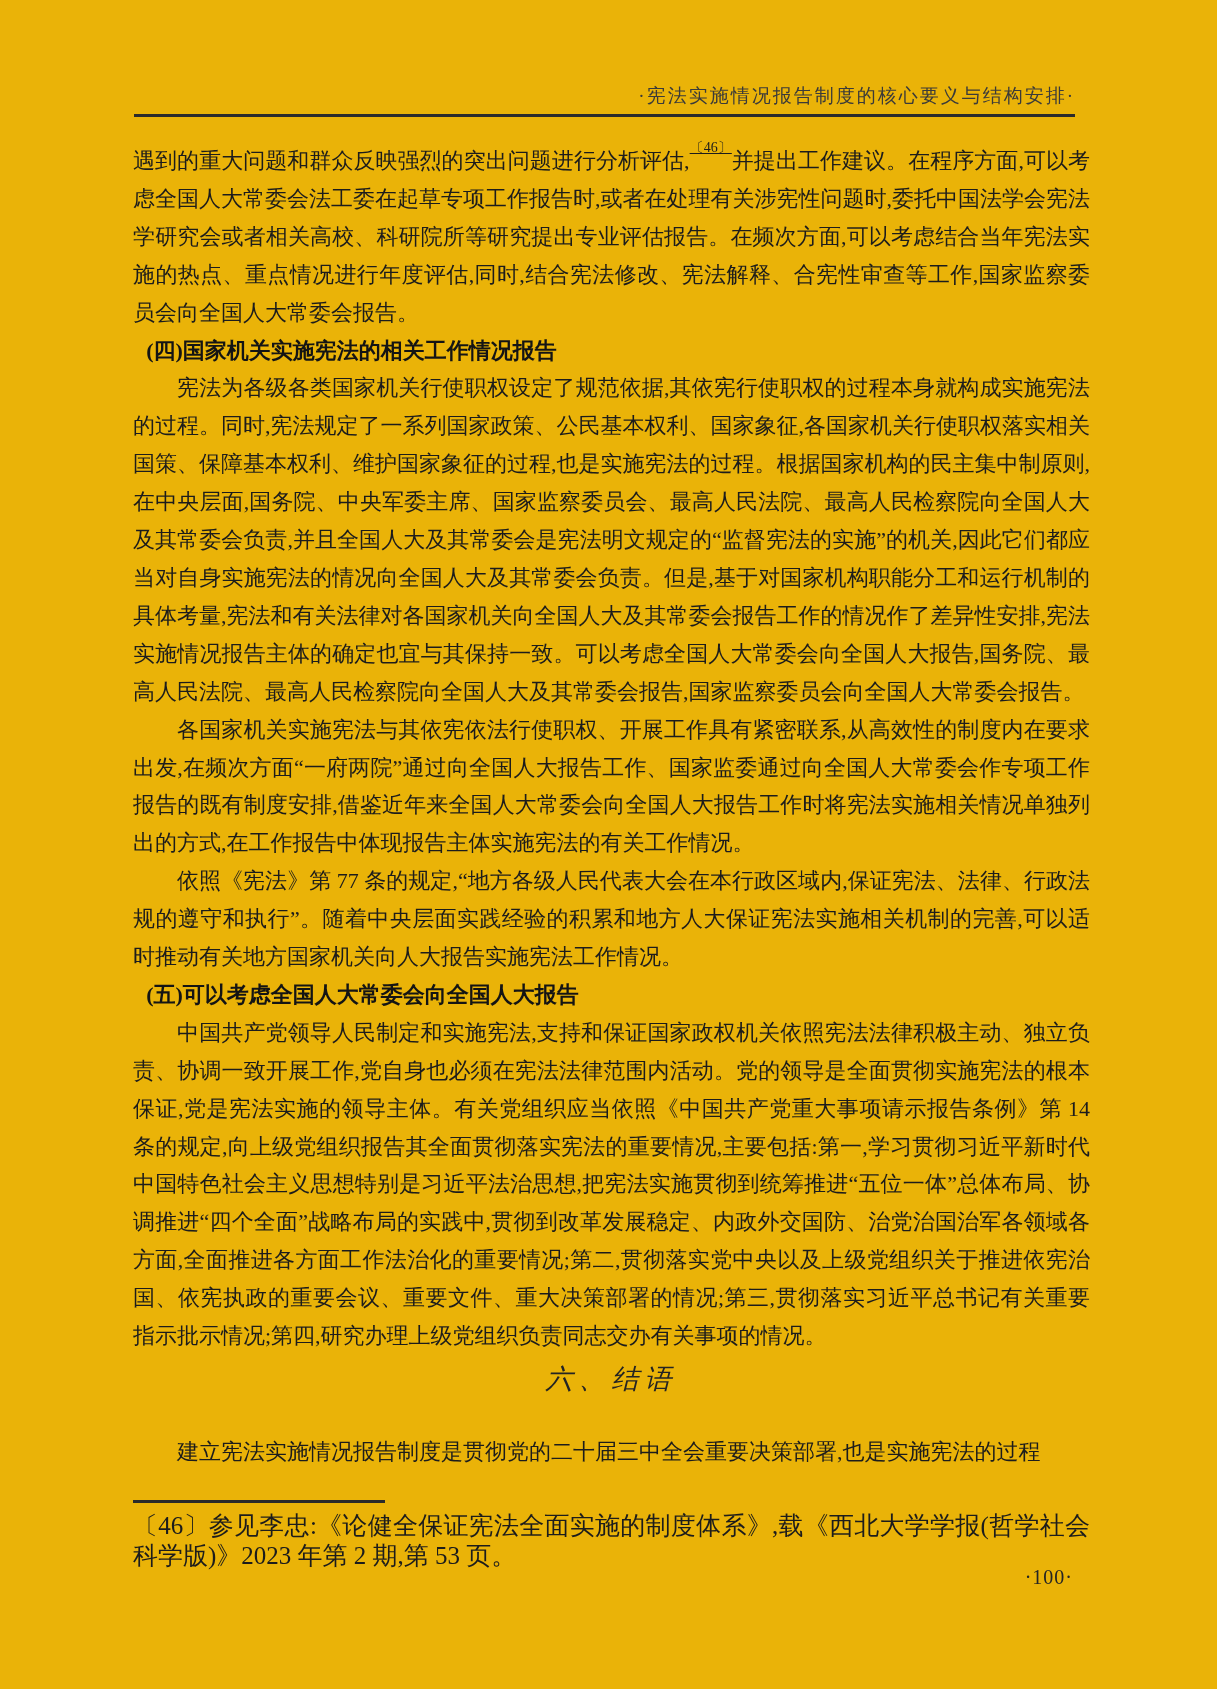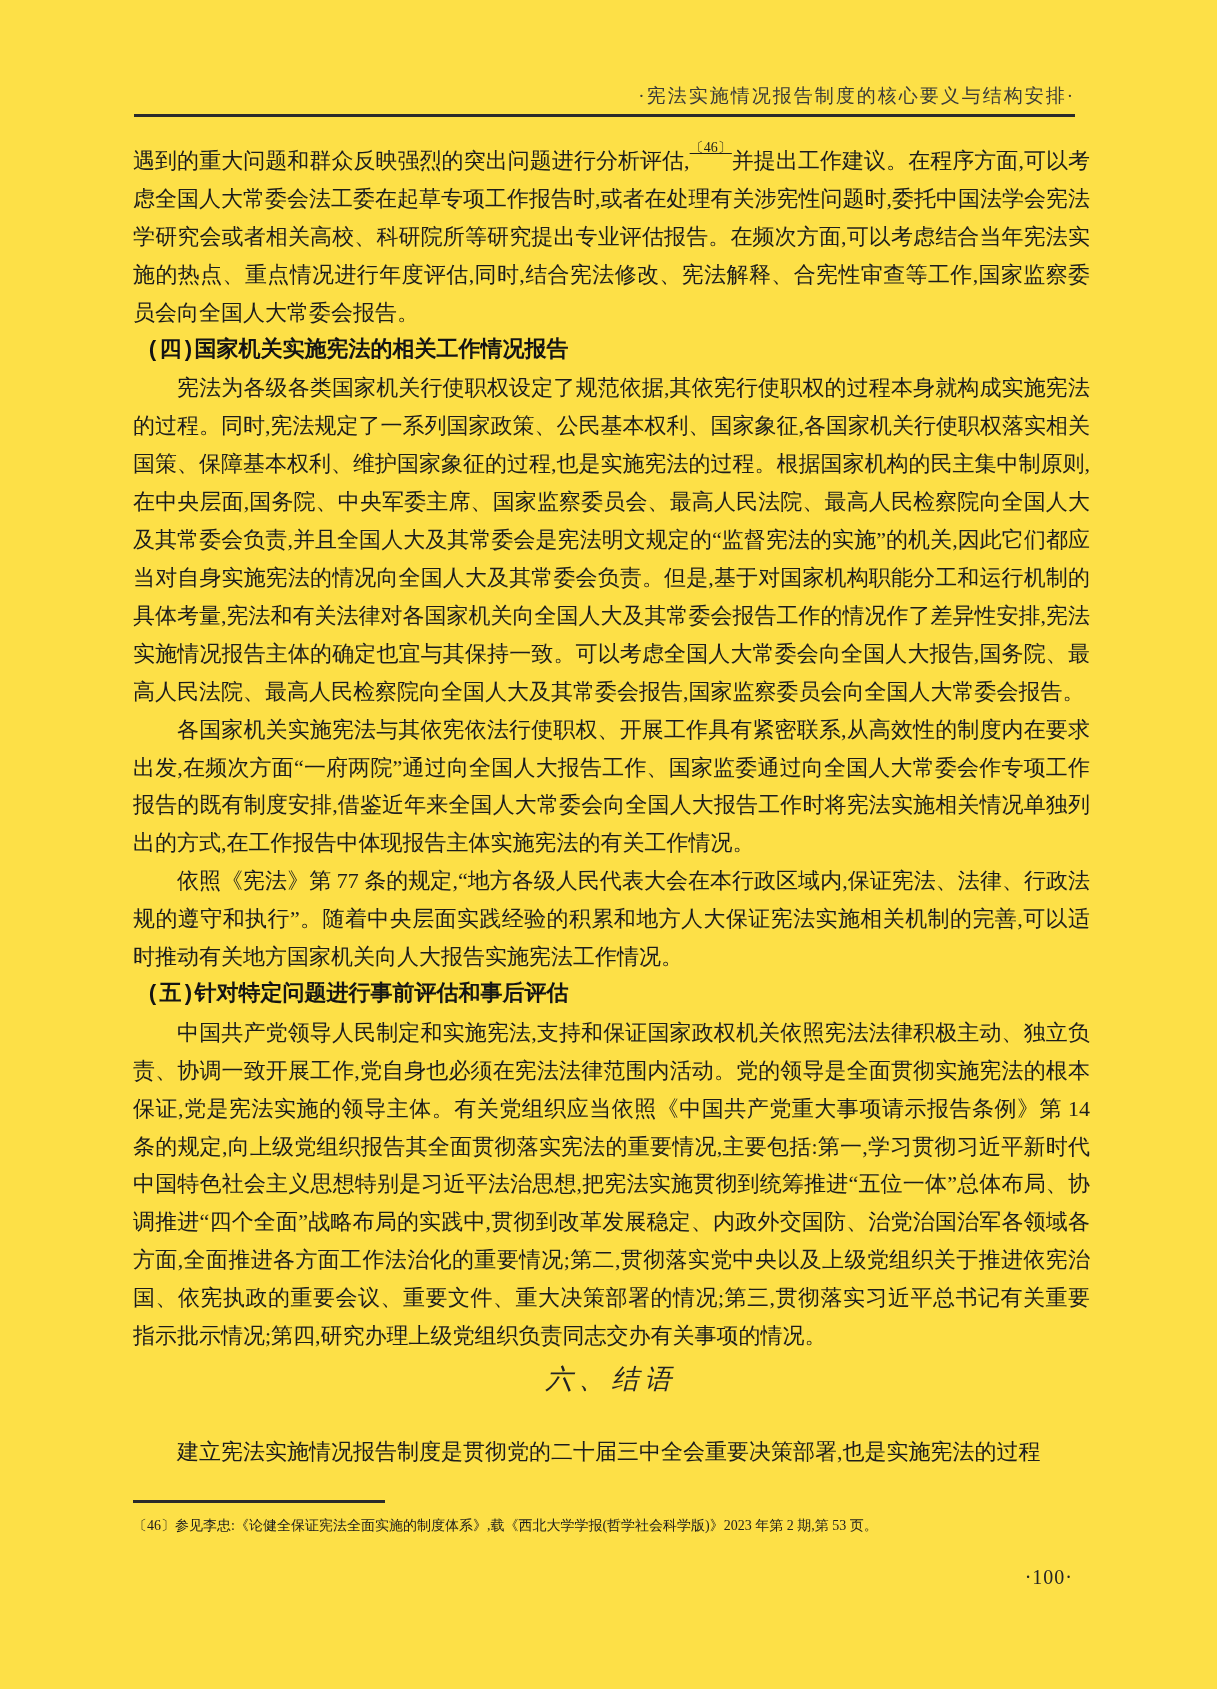--- a/index.html
+++ b/index.html
@@ -5,21 +5,21 @@
   html, body {
     margin: 0;
     padding: 0;
     background: #888;
   }
   .page {
     position: relative;
     width: 1217px;
     height: 1689px;
     margin: 0 auto;
-    background: #fde047;
+    background: #eab308;
     overflow: hidden;
     font-family: "Liberation Serif", serif;
     color: #1c1c1c;
   }
   .running-head {
     position: absolute;
     top: 83px;
     left: 134px;
     width: 941px;
     text-align: right;
@@ -55,21 +55,21 @@
   .fn-ref {
     font-size: 14px;
     line-height: 0;
     position: relative;
     top: -0.55em;
     letter-spacing: 0;
     text-decoration: underline;
   }
   .sub-heading {
     margin: 0;
-    font-family: Liberation Mono, monospace;
+    font-family: Liberation Serif, serif;
     font-weight: 700;
     font-size: 22px;
     line-height: 37.9px;
     text-indent: 0.6em;
     text-align: left;
     color: #141414;
   }
   .conclusion-heading {
     margin: 4px 0 34px 0;
     text-indent: 0;
@@ -88,21 +88,21 @@
     left: 133px;
     width: 957px;
   }
   .footnote-rule {
     width: 252px;
     height: 3px;
     background: #2b2b2b;
   }
   .footnote {
     margin: 8px 0 5px 0;
-    font-size: 14px;
+    font-size: 25px;
     line-height: 30px;
     text-align: justify;
     color: #1c1c1c;
   }
   .page-number {
     position: absolute;
     top: 1566px;
     right: 144px;
     font-size: 20px;
     letter-spacing: 1px;
@@ -126,21 +126,21 @@
     <p class="para no-indent"><span>遇到的重大问题和群众反映强烈的突出问题进行分析评估,</span><sup class="fn-ref">〔46〕</sup><span>并提出工作建议。在程序方面,可以考虑全国人大常委会法工委在起草专项工作报告时,或者在处理有关涉宪性问题时,委托中国法学会宪法学研究会或者相关高校、科研院所等研究提出专业评估报告。在频次方面,可以考虑结合当年宪法实施的热点、重点情况进行年度评估,同时,结合宪法修改、宪法解释、合宪性审查等工作,国家监察委员会向全国人大常委会报告。</span></p>
 
     <h3 class="sub-heading">(四)国家机关实施宪法的相关工作情况报告</h3>
 
     <p class="para">宪法为各级各类国家机关行使职权设定了规范依据,其依宪行使职权的过程本身就构成实施宪法的过程。同时,宪法规定了一系列国家政策、公民基本权利、国家象征,各国家机关行使职权落实相关国策、保障基本权利、维护国家象征的过程,也是实施宪法的过程。根据国家机构的民主集中制原则,在中央层面,国务院、中央军委主席、国家监察委员会、最高人民法院、最高人民检察院向全国人大及其常委会负责,并且全国人大及其常委会是宪法明文规定的“监督宪法的实施”的机关,因此它们都应当对自身实施宪法的情况向全国人大及其常委会负责。但是,基于对国家机构职能分工和运行机制的具体考量,宪法和有关法律对各国家机关向全国人大及其常委会报告工作的情况作了差异性安排,宪法实施情况报告主体的确定也宜与其保持一致。可以考虑全国人大常委会向全国人大报告,国务院、最高人民法院、最高人民检察院向全国人大及其常委会报告,国家监察委员会向全国人大常委会报告。</p>
 
     <p class="para">各国家机关实施宪法与其依宪依法行使职权、开展工作具有紧密联系,从高效性的制度内在要求出发,在频次方面“一府两院”通过向全国人大报告工作、国家监委通过向全国人大常委会作专项工作报告的既有制度安排,借鉴近年来全国人大常委会向全国人大报告工作时将宪法实施相关情况单独列出的方式,在工作报告中体现报告主体实施宪法的有关工作情况。</p>
 
     <p class="para">依照《宪法》第 77 条的规定,“地方各级人民代表大会在本行政区域内,保证宪法、法律、行政法规的遵守和执行”。随着中央层面实践经验的积累和地方人大保证宪法实施相关机制的完善,可以适时推动有关地方国家机关向人大报告实施宪法工作情况。</p>
 
-    <h3 class="sub-heading">(五)针对特定问题进行事前评估和事后评估</h3>
+    <h3 class="sub-heading">(五)可以考虑全国人大常委会向全国人大报告</h3>
 
     <p class="para">中国共产党领导人民制定和实施宪法,支持和保证国家政权机关依照宪法法律积极主动、独立负责、协调一致开展工作,党自身也必须在宪法法律范围内活动。党的领导是全面贯彻实施宪法的根本保证,党是宪法实施的领导主体。有关党组织应当依照《中国共产党重大事项请示报告条例》第 14 条的规定,向上级党组织报告其全面贯彻落实宪法的重要情况,主要包括:第一,学习贯彻习近平新时代中国特色社会主义思想特别是习近平法治思想,把宪法实施贯彻到统筹推进“五位一体”总体布局、协调推进“四个全面”战略布局的实践中,贯彻到改革发展稳定、内政外交国防、治党治国治军各领域各方面,全面推进各方面工作法治化的重要情况;第二,贯彻落实党中央以及上级党组织关于推进依宪治国、依宪执政的重要会议、重要文件、重大决策部署的情况;第三,贯彻落实习近平总书记有关重要指示批示情况;第四,研究办理上级党组织负责同志交办有关事项的情况。</p>
 
     <h2 class="conclusion-heading">六、结语</h2>
 
     <p class="para">建立宪法实施情况报告制度是贯彻党的二十届三中全会重要决策部署,也是实施宪法的过程</p>
 
   </main>
 
   <div class="footnote-area">

